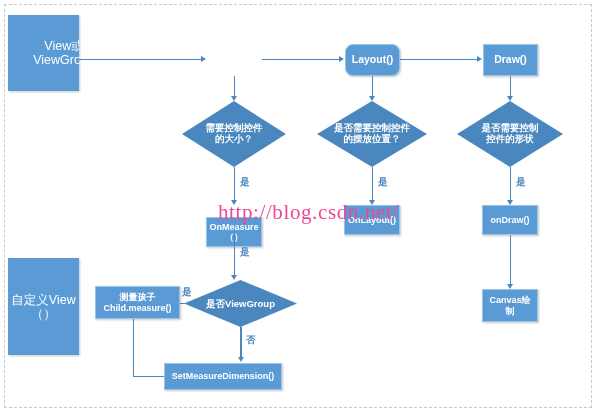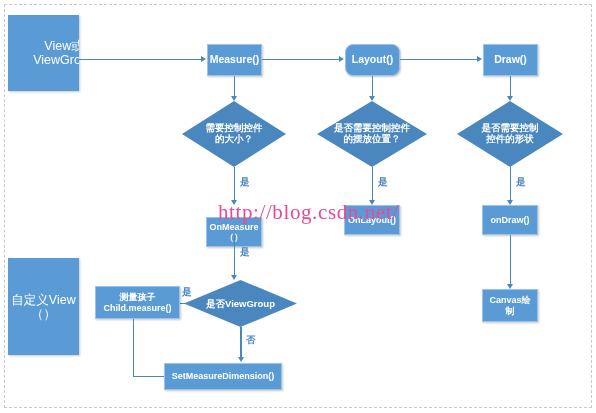--- a/index.html
+++ b/index.html
@@ -141,21 +141,20 @@
 <div id="canvas">
 
   <div id="frame"></div>
 
   <div class="node big" style="left:8px; top:15px; width:71px; height:76px;padding-left:41px;">View或
 ViewGroup</div>
 
   <div class="line h" style="left:79px; top:59px; width:123px;"></div>
   <div class="arrow right" style="left:201px; top:55.5px;"></div>
 
-  <div class="node proc" style="left:207px; top:44px; width:55px; height:32px;">Measure()</div>
 
   <div class="line v" style="left:233.8px; top:76px; height:22px;"></div>
   <div class="arrow down" style="left:231px; top:96px;"></div>
 
   <div class="diamond" style="left:182px; top:101px; width:104px; height:66px;">
     <div class="shape"></div>
     <div class="dlabel">需要控制控件
 的大小？</div>
   </div>
 

